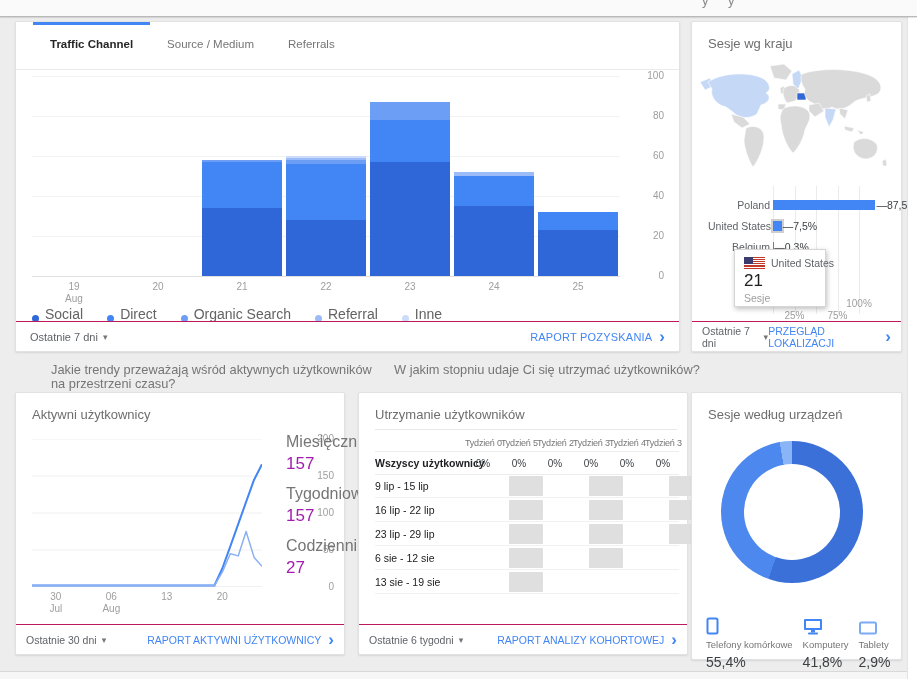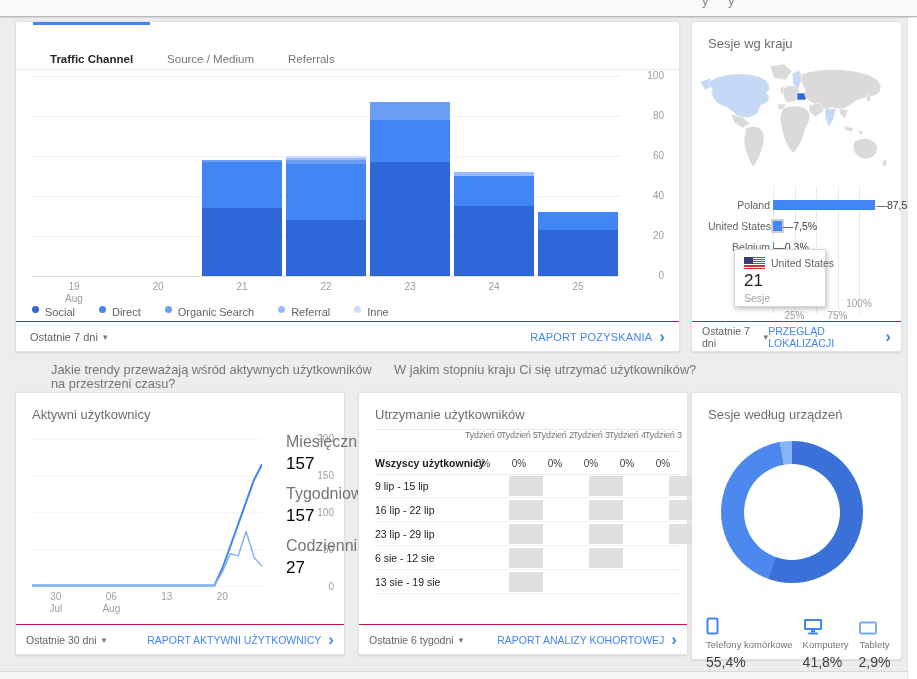--- a/index.html
+++ b/index.html
@@ -42,36 +42,36 @@
   .card-b .dd-label,.card-c .dd-label,.card-d .dd-label{font-size:10.5px;}
   .caret{font-size:9px;color:#757575;margin-left:5px;}
   .card-link{display:flex;align-items:center;gap:7px;cursor:pointer;color:#4285f4;}
   .card-link .link-label{font-size:11px;letter-spacing:.2px;}
   .card-b .card-link .link-label,.card-c .card-link .link-label,.card-d .card-link .link-label{font-size:10.5px;letter-spacing:0;}
   .chev{font-size:17px;line-height:10px;font-weight:bold;}
 
   
   .tabs{position:absolute;left:0;top:0;right:0;height:48px;display:flex;padding-left:17px;
         border-bottom:1px solid #ebebeb;box-sizing:border-box;}
-  .tab{position:relative;padding:4px 17px;display:flex;align-items:flex-end;font-size:11.5px;color:#757575;cursor:pointer;}
+  .tab{position:relative;padding:16px 17px;display:flex;align-items:flex-start;font-size:11.5px;color:#757575;cursor:pointer;}
   .tab.active .tab-label{color:#262626;font-weight:bold;}
   .tab-ind{position:absolute;left:0;top:0;right:0;height:3px;background:#4285f4;}
 
   
   #traffic-plot{position:absolute;left:16px;top:54px;width:588px;height:200px;}
   .hgrid{position:absolute;left:0;right:0;height:1px;background:#f2f2f2;}
   .hgrid.base{background:#e0e0e0;}
   .vbar{position:absolute;bottom:0;width:80px;display:flex;flex-direction:column-reverse;}
   .seg{width:100%;}
   #traffic-ylab{position:absolute;left:610px;top:54px;width:38px;height:200px;}
   .ylab{position:absolute;right:0;font-size:10px;color:#9e9e9e;}
   #traffic-xlab{position:absolute;left:16px;top:259px;width:588px;height:24px;}
   .xcell{position:absolute;width:84px;top:0;text-align:center;font-size:10px;color:#9e9e9e;line-height:12px;}
   #traffic-legend{position:absolute;left:16px;top:284px;display:flex;gap:24px;}
-  .lg-item{display:flex;align-items:flex-start;gap:6px;font-size:11px;color:#636363;}
+  .lg-item{display:flex;align-items:flex-end;gap:6px;font-size:14px;color:#636363;}
   .lg-dot{width:7px;height:7px;border-radius:50%;}
 
   
   #world-map{position:absolute;left:6px;top:40px;}
   #country-grid{position:absolute;left:81px;top:164px;width:86px;height:128px;}
   .vgrid{position:absolute;top:0;bottom:0;width:1px;background:#ebebeb;}
   #country-rows{position:absolute;left:16px;top:172px;width:182px;}
   .crow{display:flex;align-items:center;height:21px;}
   .clab{width:62px;text-align:right;font-size:10.5px;color:#5f6368;padding-right:3px;white-space:nowrap;}
   .carea{position:relative;flex:1;height:21px;}
@@ -94,43 +94,43 @@
 
   
   #active-plot{position:absolute;left:16px;top:46px;width:230px;height:148px;}
   #active-svg{position:absolute;inset:0;width:100%;height:100%;}
   #active-ylab{position:absolute;left:252px;top:46px;width:22px;height:148px;margin-left:44px;}
   #active-xlab{position:absolute;left:16px;top:198px;width:230px;height:26px;}
   .axcell{position:absolute;transform:translateX(-50%);text-align:center;font-size:10px;color:#9e9e9e;line-height:12px;top:0;}
   #active-stats{position:absolute;left:270px;top:40px;width:58px;}
   .stat{margin-bottom:11px;}
   .stat-label{font-size:16px;color:#757575;margin-bottom:3px;}
-  .stat-value{font-size:17px;color:#000000;}
+  .stat-value{font-size:17px;color:#a21caf;}
 
   
   #ret-divider{position:absolute;left:16px;right:10px;top:36px;height:1px;background:#e8e8e8;}
-  #ret-head{position:absolute;left:16px;top:34px;right:8px;display:flex;height:16px;align-items:center;}
+  #ret-head{position:absolute;left:16px;top:42px;right:8px;display:flex;height:16px;align-items:center;}
   .ret-spacer{width:90px;flex:none;}
   .ret-col{width:36px;flex:none;text-align:center;font-size:9px;color:#757575;white-space:nowrap;letter-spacing:-.2px;}
   #ret-all{position:absolute;left:16px;top:58px;right:8px;display:flex;align-items:center;height:22px;
            border-top:1px solid #ededed;border-bottom:1px solid #ededed;}
   .ret-lab{width:90px;flex:none;font-size:10.5px;color:#202124;white-space:nowrap;}
   .ret-lab.bold{font-weight:bold;}
   .ret-val{width:36px;flex:none;text-align:center;font-size:10px;color:#3c4043;}
   #ret-body{position:absolute;left:16px;top:81px;right:8px;}
   .ret-row{display:flex;align-items:center;height:23px;border-bottom:1px solid #f0f0f0;gap:44px;}
   .ret-cell{width:34px;height:20px;margin-right:2px;flex:none;border-radius:1px;}
 
   
   #donut{position:absolute;left:29px;top:48px;width:142px;height:142px;border-radius:50%;}
   #donut-hole{position:absolute;left:52px;top:71px;width:96px;height:96px;border-radius:50%;background:#fff;}
   #device-legend{position:absolute;left:14px;top:222px;right:2px;display:flex;gap:10px;align-items:flex-end;}
   .dev-col{display:flex;flex-direction:column;}
   .dev-icon{height:20px;display:flex;align-items:flex-end;}
-  .dev-lab{font-size:9.5px;color:#757575;white-space:nowrap;margin-top:4px;text-align:center;}
+  .dev-lab{font-size:9.5px;color:#757575;white-space:nowrap;margin-top:4px;}
   .dev-val{font-size:14px;color:#3c4043;margin-top:4px;}
 </style>
 </head>
 <body>
 
 <div id="app">
 
   <div class="topbar">
     <div class="clip"><span>y y</span></div>
   </div>
@@ -333,21 +333,21 @@
         <span class="caret">▾</span>
       </div>
       <div class="card-link">
         <span class="link-label">PRZEGLĄD LOKALIZACJI</span>
         <span class="chev">›</span>
       </div>
     </div>
   </div>
 
   <div class="section-heading h-left">Jakie trendy przeważają wśród aktywnych użytkowników na przestrzeni czasu?</div>
-  <div class="section-heading h-mid">W jakim stopniu kraju Ci się utrzymać użytkowników?</div>
+  <div class="section-heading h-mid">W jakim stopniu udaje Ci się utrzymać użytkowników?</div>
 
   <div class="card card-c">
     <div class="card-title">Aktywni użytkownicy</div>
     <div id="active-plot">
       <svg id="active-svg" viewBox="0 0 230 148">
           <line x1="0" x2="230" y1="0" y2="0" stroke="#f0f0f0"></line>
           <line x1="0" x2="230" y1="37" y2="37" stroke="#f0f0f0"></line>
           <line x1="0" x2="230" y1="74" y2="74" stroke="#f0f0f0"></line>
           <line x1="0" x2="230" y1="111" y2="111" stroke="#f0f0f0"></line>
           <line x1="0" x2="230" y1="148" y2="148" stroke="#e0e0e0"></line>

